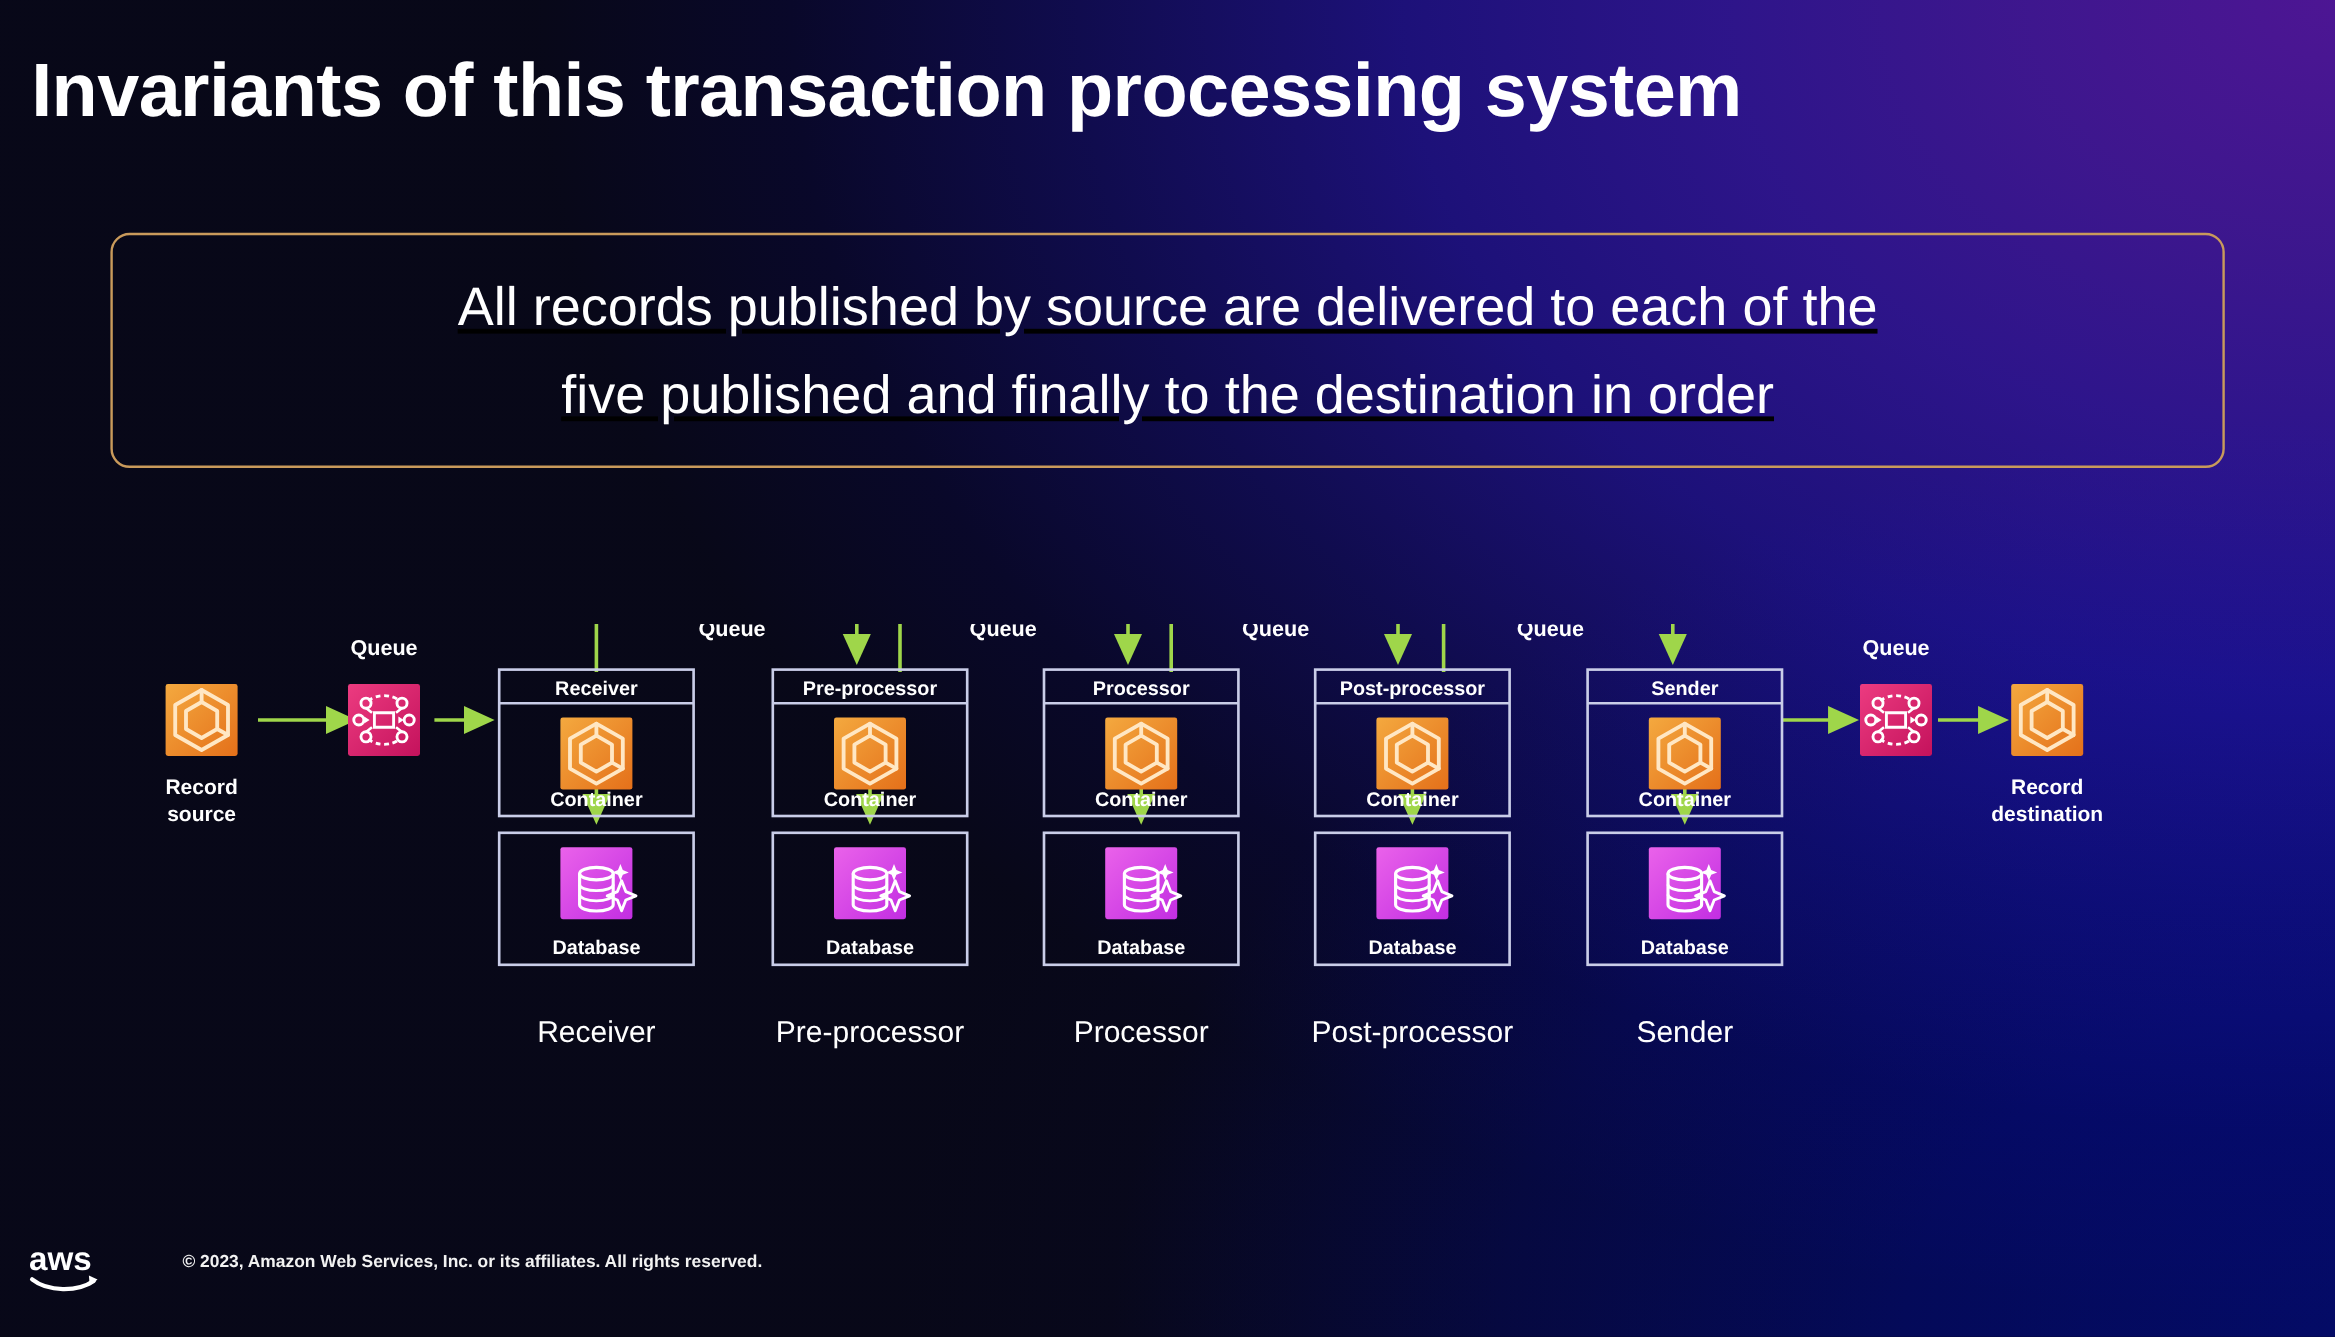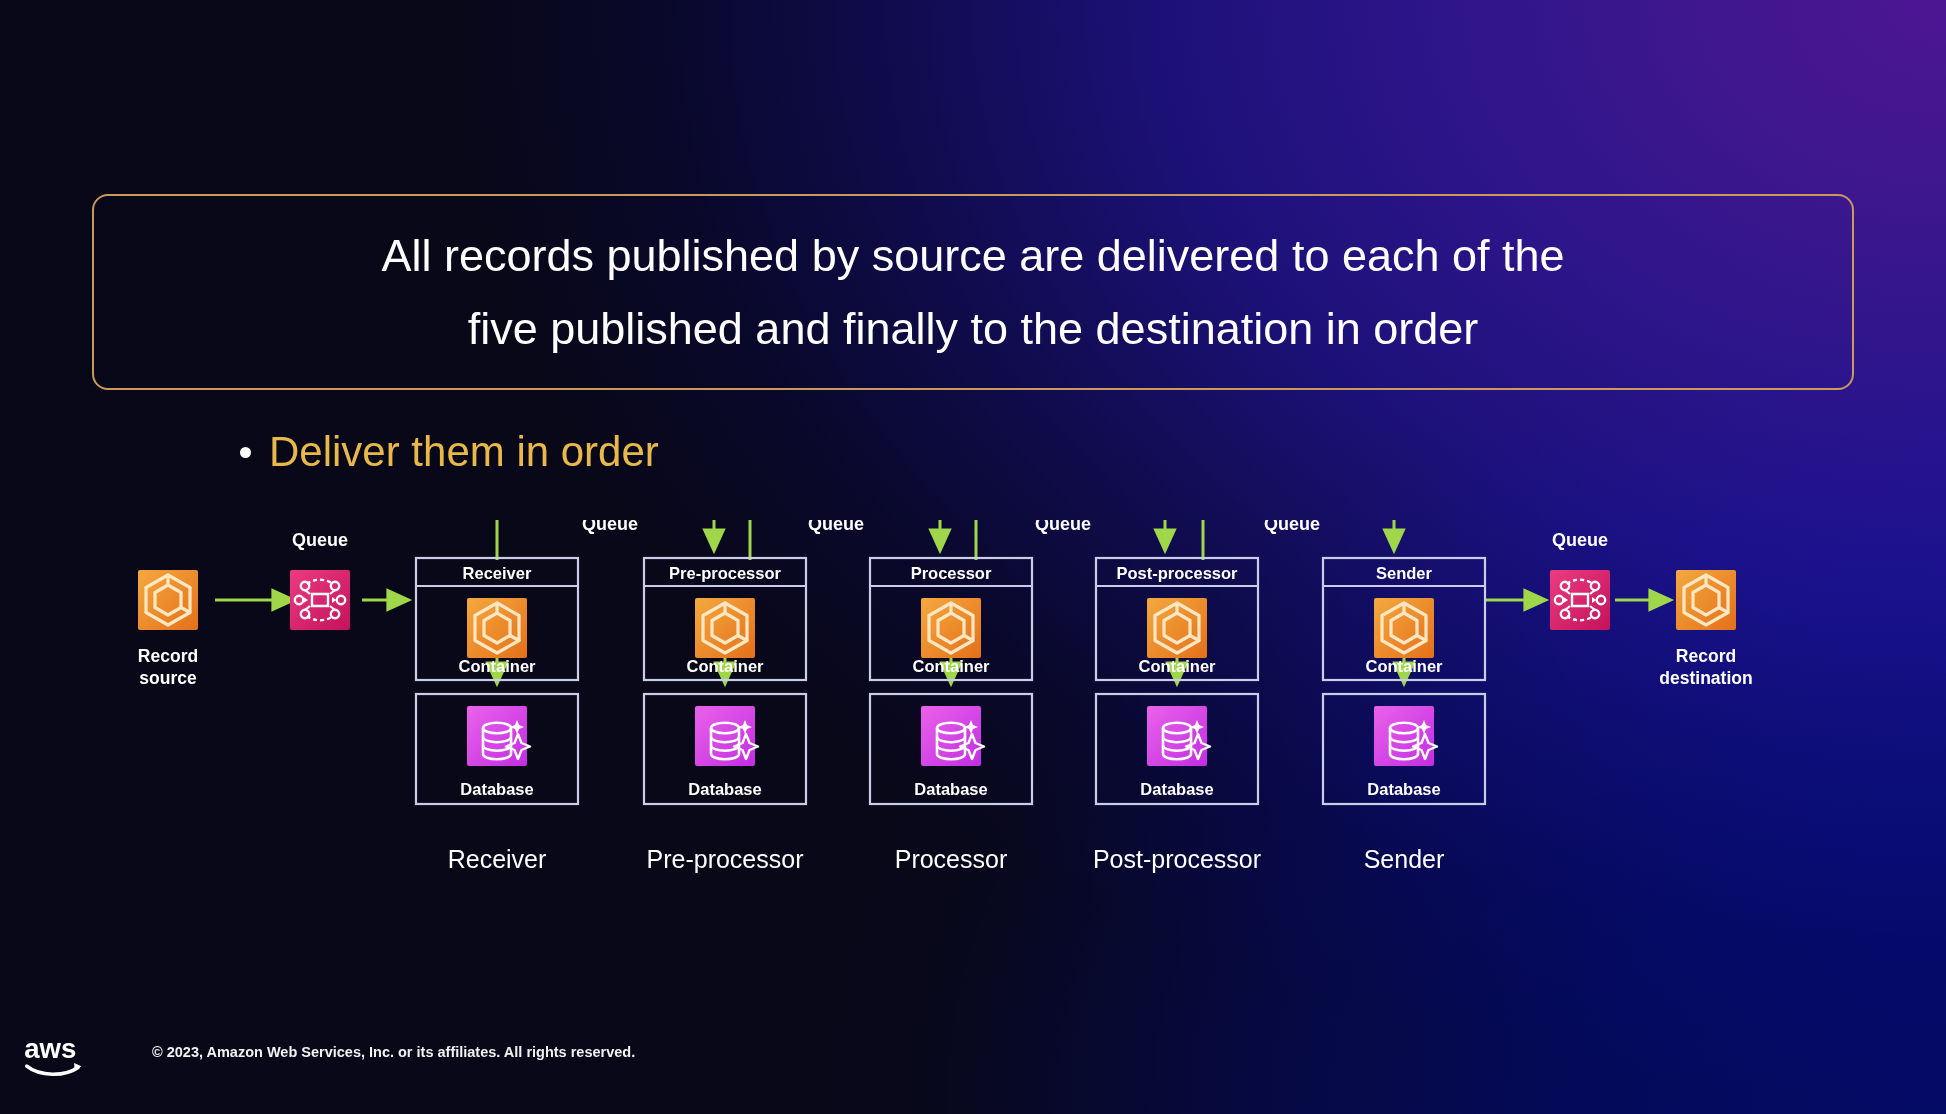--- a/index.html
+++ b/index.html
@@ -22,20 +22,21 @@
     font-size:63px; font-weight:bold; color:#ffffff;
     letter-spacing:-0.5px; white-space:nowrap;
   }
 
   
   .callout {
     position:absolute; left:92px; top:194px; width:1762px; height:196px;
     border:2px solid #c99a5b; border-radius:16px;
     display:flex; flex-direction:column; align-items:center; justify-content:center;
     gap:24px;
+    text-decoration:underline;
   }
   .callout-line { font-size:45px; color:#ffffff; line-height:1.1; white-space:nowrap; }
 
   
   .bullets { position:absolute; left:240px; top:428px; width:1400px; display:flex; gap:120px; }
   .bullet { display:flex; align-items:center; gap:18px; }
   .bullet-dot { width:11px; height:11px; border-radius:50%; background:#ffffff; flex:0 0 auto; }
   .bullet-text { font-size:42px; color:#e8b84b; white-space:nowrap; }
 
   
@@ -51,31 +52,28 @@
   }
 
   
   .lbl { font-family:"Liberation Sans", sans-serif; fill:#ffffff; }
 </style>
 </head>
 <body>
 
 <div class="slide">
 
+  <div class="title">Invariants of this transaction processing system</div>
 
   <div class="callout">
     <div class="callout-line">All records published by source are delivered to each of the</div>
     <div class="callout-line">five published and finally to the destination in order</div>
   </div>
 
   <div class="bullets">
-    <div class="bullet">
-      <span class="bullet-dot"></span>
-      <span class="bullet-text">Deliver them in order</span>
-    </div>
   </div>
 
   <div class="diagram">
     <svg width="1946" height="510" viewBox="0 0 1946 510" xmlns="http://www.w3.org/2000/svg">
       <defs>
         <linearGradient id="gCompute" x1="0" y1="0" x2="1" y2="1">
           <stop offset="0%" stop-color="#f4a93f"></stop>
             <stop offset="100%" stop-color="#e4701a"></stop>
         </linearGradient>
         <linearGradient id="gQueue" x1="0" y1="0" x2="1" y2="1">

